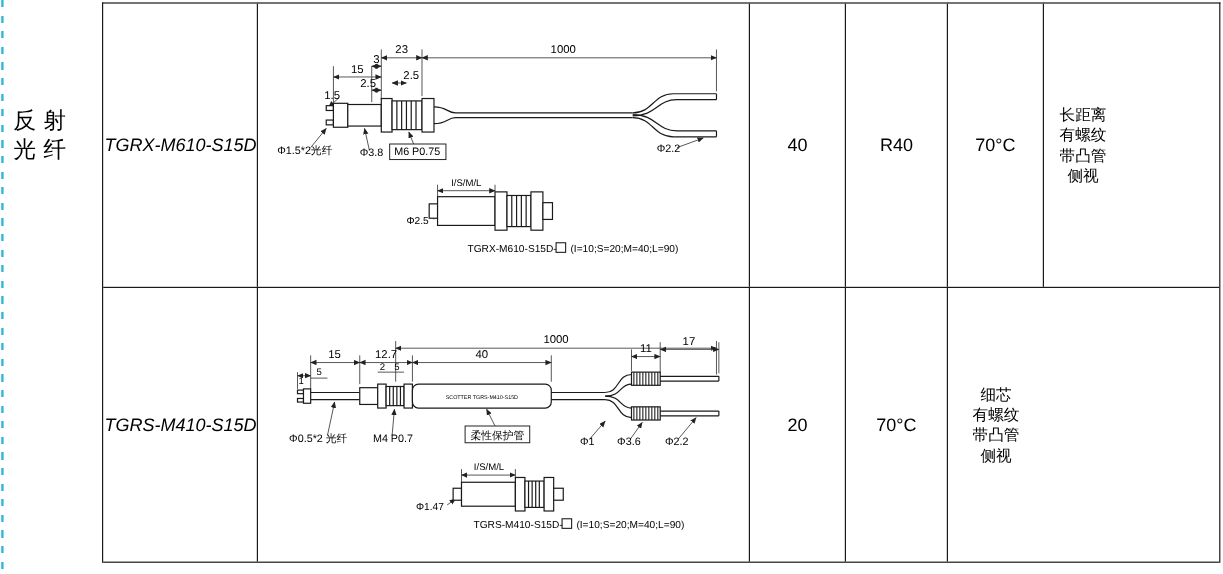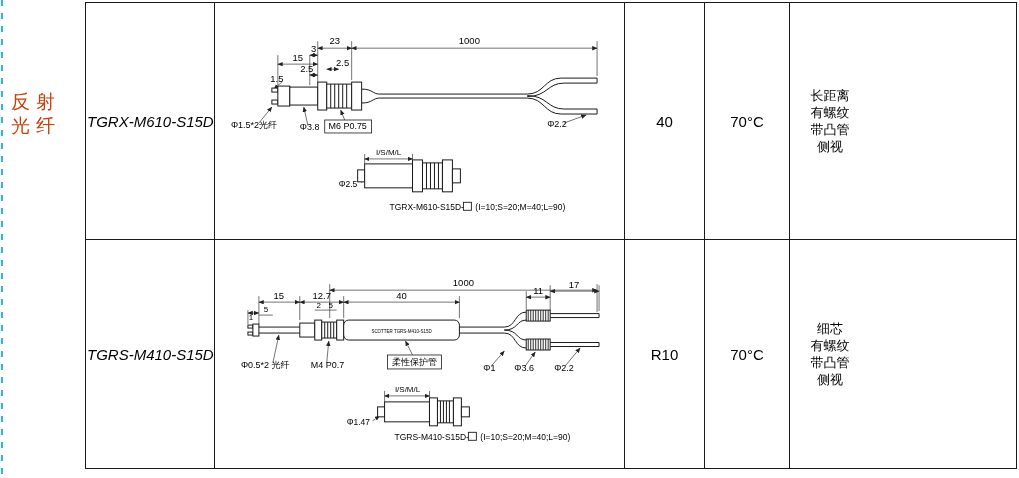--- a/index.html
+++ b/index.html
@@ -8,21 +8,21 @@
     width:1019px;height:478px;background:#fff;color:#000;
     font-family:"Liberation Sans","DejaVu Sans",sans-serif;
     position:relative;overflow:hidden;
   }
   .edge-dashes{
     position:absolute;left:1px;top:0;height:478px;width:2px;
     background:repeating-linear-gradient(180deg,#32b7da 0 6px,transparent 6px 13px);
   }
   .category{
     position:absolute;left:11px;top:90px;
-    font-size:19px;letter-spacing:6px;line-height:24px;color:#c2410c;
+    font-size:19px;letter-spacing:6px;line-height:24px;color:#000000;
   }
   .spec-table{
     position:absolute;left:85px;top:2px;width:932px;
     border:1px solid #1a1a1a;border-bottom:none;background:#fff;
   }
   .trow{
     display:grid;
     grid-template-columns:129px 410px 80px 85px 80px 65px 81px;
     border-bottom:1px solid #1a1a1a;
   }
@@ -130,20 +130,23 @@
         <text class="xstxt" x="174" y="152" text-anchor="middle">I/S/M/L</text>
         <text class="smtxt" x="124" y="184">Φ2.5</text>
 
         <text class="smtxt" x="175" y="207">TGRX-M610-S15D-</text>
         <text class="smtxt" x="261" y="207">(I=10;S=20;M=40;L=90)</text>
       </svg>
     </div>
 
     <div class="cell val">
       <span>40</span>
+    </div>
+    <div class="cell val">
+      <span>R40</span>
     </div>
     <div class="cell val">
       <span>70°C</span>
     </div>
     <div class="cell feat">
       <div>长距离</div>
       <div>有螺纹</div>
       <div>带凸管</div>
       <div>侧视</div>
     </div>
@@ -239,21 +242,21 @@
         <text class="lbltxt" x="340" y="131">Φ2.2</text>
         <text class="xstxt" x="193" y="152" text-anchor="middle">I/S/M/L</text>
         <text class="smtxt" x="132" y="185">Φ1.47</text>
 
         <text class="smtxt" x="180" y="200">TGRS-M410-S15D-</text>
         <text class="smtxt" x="266" y="200">(I=10;S=20;M=40;L=90)</text>
       </svg>
     </div>
 
     <div class="cell val">
-      <span>R10</span>
+      <span>20</span>
     </div>
     <div class="cell val">
       <span>70°C</span>
     </div>
     <div class="cell feat">
       <div>细芯</div>
       <div>有螺纹</div>
       <div>带凸管</div>
       <div>侧视</div>
     </div>

